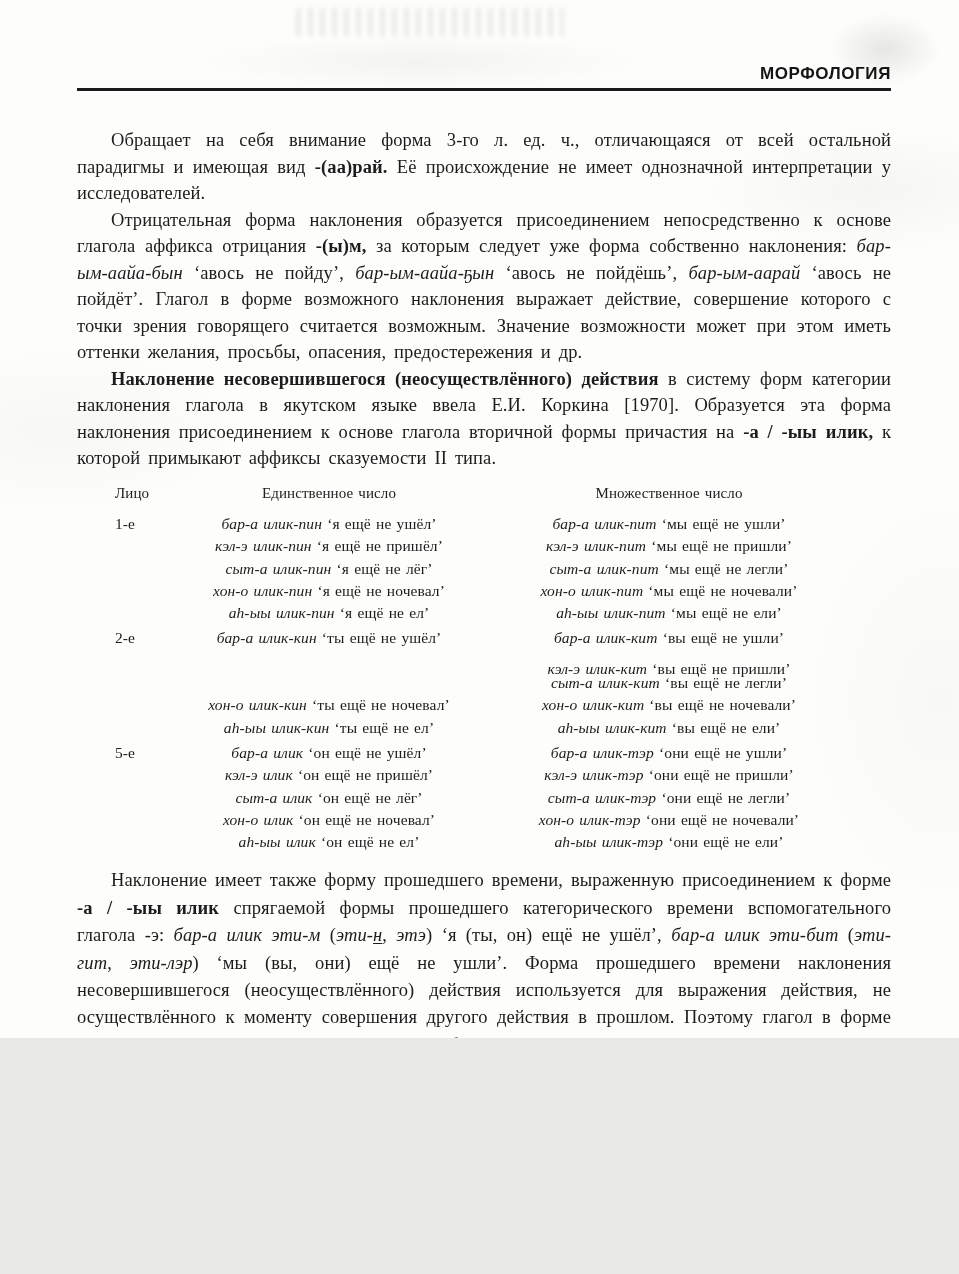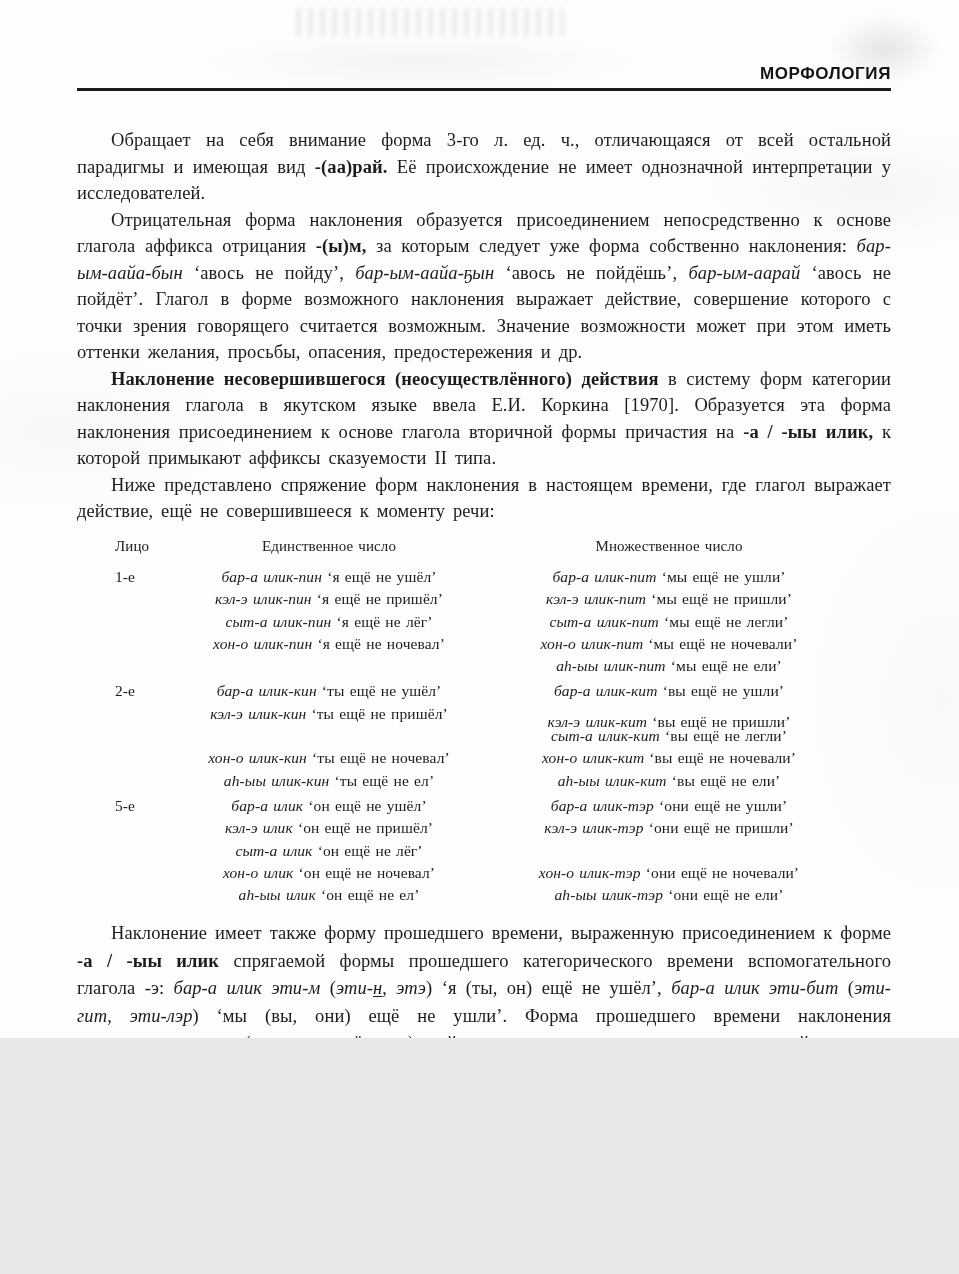--- a/index.html
+++ b/index.html
@@ -110,60 +110,60 @@
   </div>
 
   <div class="main">
 
     <p class="para"><span>Обращает на себя внимание форма 3-го л. ед. ч., отличающаяся от всей остальной парадигмы и имеющая вид </span><span class="b">-(аа)рай.</span><span> Её происхождение не имеет однозначной интерпретации у исследователей.</span></p>
 
     <p class="para"><span>Отрицательная форма наклонения образуется присоединением непосредственно к основе глагола аффикса отрицания </span><span class="b">-(ы)м,</span><span> за которым следует уже форма собственно наклонения: </span><span class="i">бар-ым-аайа-бын</span><span> ‘авось не пойду’, </span><span class="i">бар-ым-аайа-ҕын</span><span> ‘авось не пойдёшь’, </span><span class="i">бар-ым-аарай</span><span> ‘авось не пойдёт’. Глагол в форме возможного наклонения выражает действие, совершение которого с точки зрения говорящего считается возможным. Значение возможности может при этом иметь оттенки желания, просьбы, опасения, предостережения и др.</span></p>
 
     <p class="para"><span class="b">Наклонение несовершившегося (неосуществлённого) действия</span><span> в систему форм категории наклонения глагола в якутском языке ввела Е.И. Коркина [1970]. Образуется эта форма наклонения присоединением к основе глагола вторичной формы причастия на </span><span class="b">-а / -ыы илик,</span><span> к которой примыкают аффиксы сказуемости II типа.</span></p>
 
-    <p class="para"><span>Ниже представлено спряжение форм наклонения в настоящем времени, где глагол выражает действие, ещё не совершившееся к моменту речи:</span></p>
 
     <div class="conj-table">
       <div class="t-head">
         <span class="th-person">Лицо</span>
         <span class="th-sg">Единственное число</span>
         <span class="th-pl">Множественное число</span>
       </div>
       <div id="table-body">
           <div class="tgroup">
             <span class="person-label">1-е</span>
             <span class="cell" style="grid-area: 1 / 2;"><span class="form">бар-а илик-пин</span><span class="gloss"> ‘я ещё не ушёл’</span></span>
             <span class="cell" style="grid-area: 1 / 3;"><span class="form">бар-а илик-пит</span><span class="gloss"> ‘мы ещё не ушли’</span></span>
             <span class="cell" style="grid-area: 2 / 2;"><span class="form">кэл-э илик-пин</span><span class="gloss"> ‘я ещё не пришёл’</span></span>
             <span class="cell" style="grid-area: 2 / 3;"><span class="form">кэл-э илик-пит</span><span class="gloss"> ‘мы ещё не пришли’</span></span>
             <span class="cell" style="grid-area: 3 / 2;"><span class="form">сыт-а илик-пин</span><span class="gloss"> ‘я ещё не лёг’</span></span>
             <span class="cell" style="grid-area: 3 / 3;"><span class="form">сыт-а илик-пит</span><span class="gloss"> ‘мы ещё не легли’</span></span>
             <span class="cell" style="grid-area: 4 / 2;"><span class="form">хон-о илик-пин</span><span class="gloss"> ‘я ещё не ночевал’</span></span>
             <span class="cell" style="grid-area: 4 / 3;"><span class="form">хон-о илик-пит</span><span class="gloss"> ‘мы ещё не ночевали’</span></span>
+            <span class="cell" style="grid-area: 5 / 2;"><span class="form">аh-ыы илик-пин</span><span class="gloss"> ‘я ещё не ел’</span></span>
             <span class="cell" style="grid-area: 5 / 3;"><span class="form">аh-ыы илик-пит</span><span class="gloss"> ‘мы ещё не ели’</span></span>
           </div>
           <div class="tgroup">
             <span class="person-label">2-е</span>
             <span class="cell" style="grid-area: 1 / 3;"><span class="form">бар-а илик-кит</span><span class="gloss"> ‘вы ещё не ушли’</span></span>
             <span class="cell" style="grid-area: 1 / 2;"><span class="form">бар-а илик-кин</span><span class="gloss"> ‘ты ещё не ушёл’</span></span>
-            <span class="cell" style="grid-area: 2 / 2;"><span class="form">кэл-э илик-кин</span><span class="gloss"> ‘ты ещё не пришёл’</span></span>
             <span class="cell" style="grid-area: 2 / 3; margin-top: 8px;"><span class="form">кэл-э илик-кит</span><span class="gloss"> ‘вы ещё не пришли’</span></span>
             <span class="cell" style="grid-area: 4 / 2;"><span class="form">хон-о илик-кин</span><span class="gloss"> ‘ты ещё не ночевал’</span></span>
             <span class="cell" style="grid-area: 3 / 3;"><span class="form">сыт-а илик-кит</span><span class="gloss"> ‘вы ещё не легли’</span></span>
             <span class="cell" style="grid-area: 4 / 3;"><span class="form">хон-о илик-кит</span><span class="gloss"> ‘вы ещё не ночевали’</span></span>
             <span class="cell" style="grid-area: 5 / 2;"><span class="form">аh-ыы илик-кин</span><span class="gloss"> ‘ты ещё не ел’</span></span>
             <span class="cell" style="grid-area: 5 / 3;"><span class="form">аh-ыы илик-кит</span><span class="gloss"> ‘вы ещё не ели’</span></span>
           </div>
           <div class="tgroup">
             <span class="person-label">5-е</span>
             <span class="cell" style="grid-area: 1 / 2;"><span class="form">бар-а илик</span><span class="gloss"> ‘он ещё не ушёл’</span></span>
             <span class="cell" style="grid-area: 1 / 3;"><span class="form">бар-а илик-тэр</span><span class="gloss"> ‘они ещё не ушли’</span></span>
             <span class="cell" style="grid-area: 2 / 2;"><span class="form">кэл-э илик</span><span class="gloss"> ‘он ещё не пришёл’</span></span>
             <span class="cell" style="grid-area: 2 / 3;"><span class="form">кэл-э илик-тэр</span><span class="gloss"> ‘они ещё не пришли’</span></span>
             <span class="cell" style="grid-area: 3 / 2;"><span class="form">сыт-а илик</span><span class="gloss"> ‘он ещё не лёг’</span></span>
+            <span class="cell" style="grid-area: 3 / 3;"><span class="form">сыт-а илик-тэр</span><span class="gloss"> ‘они ещё не легли’</span></span>
             <span class="cell" style="grid-area: 4 / 2;"><span class="form">хон-о илик</span><span class="gloss"> ‘он ещё не ночевал’</span></span>
             <span class="cell" style="grid-area: 4 / 3;"><span class="form">хон-о илик-тэр</span><span class="gloss"> ‘они ещё не ночевали’</span></span>
             <span class="cell" style="grid-area: 5 / 2;"><span class="form">аh-ыы илик</span><span class="gloss"> ‘он ещё не ел’</span></span>
             <span class="cell" style="grid-area: 5 / 3;"><span class="form">аh-ыы илик-тэр</span><span class="gloss"> ‘они ещё не ели’</span></span>
           </div>
         </div>
     </div>
 
     <p class="para closing"><span>Наклонение имеет также форму прошедшего времени, выраженную присоединением к форме </span><span class="b">-а / -ыы илик</span><span> спрягаемой формы прошедшего категорического времени вспомогательного глагола -э: </span><span class="i">бар-а илик эти-м</span><span> (</span><span class="i">эти-</span><span class="i u">н</span><span>, </span><span class="i">этэ</span><span>) ‘я (ты, он) ещё не ушёл’, </span><span class="i">бар-а илик эти-бит</span><span> (</span><span class="i">эти-гит</span><span>, </span><span class="i">эти-лэр</span><span>) ‘мы (вы, они) ещё не ушли’. Форма прошедшего времени наклонения несовершившегося (неосуществлённого) действия используется для выражения действия, не осуществлённого к моменту совершения другого действия в прошлом. Поэтому глагол в форме данного наклонения, как правило, употребляется в сложных синтаксических конструкциях, имеющих в своем составе несколько предикативных единиц.</span></p>
 

